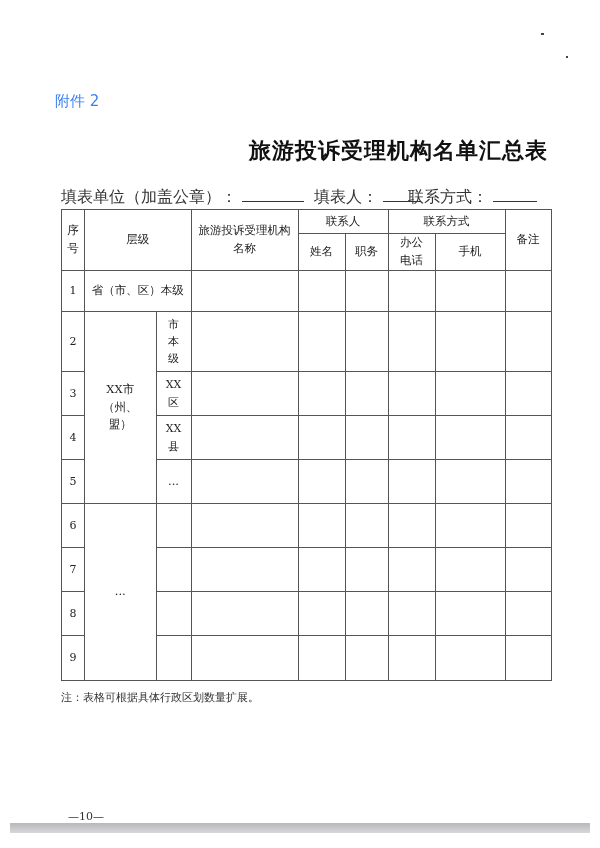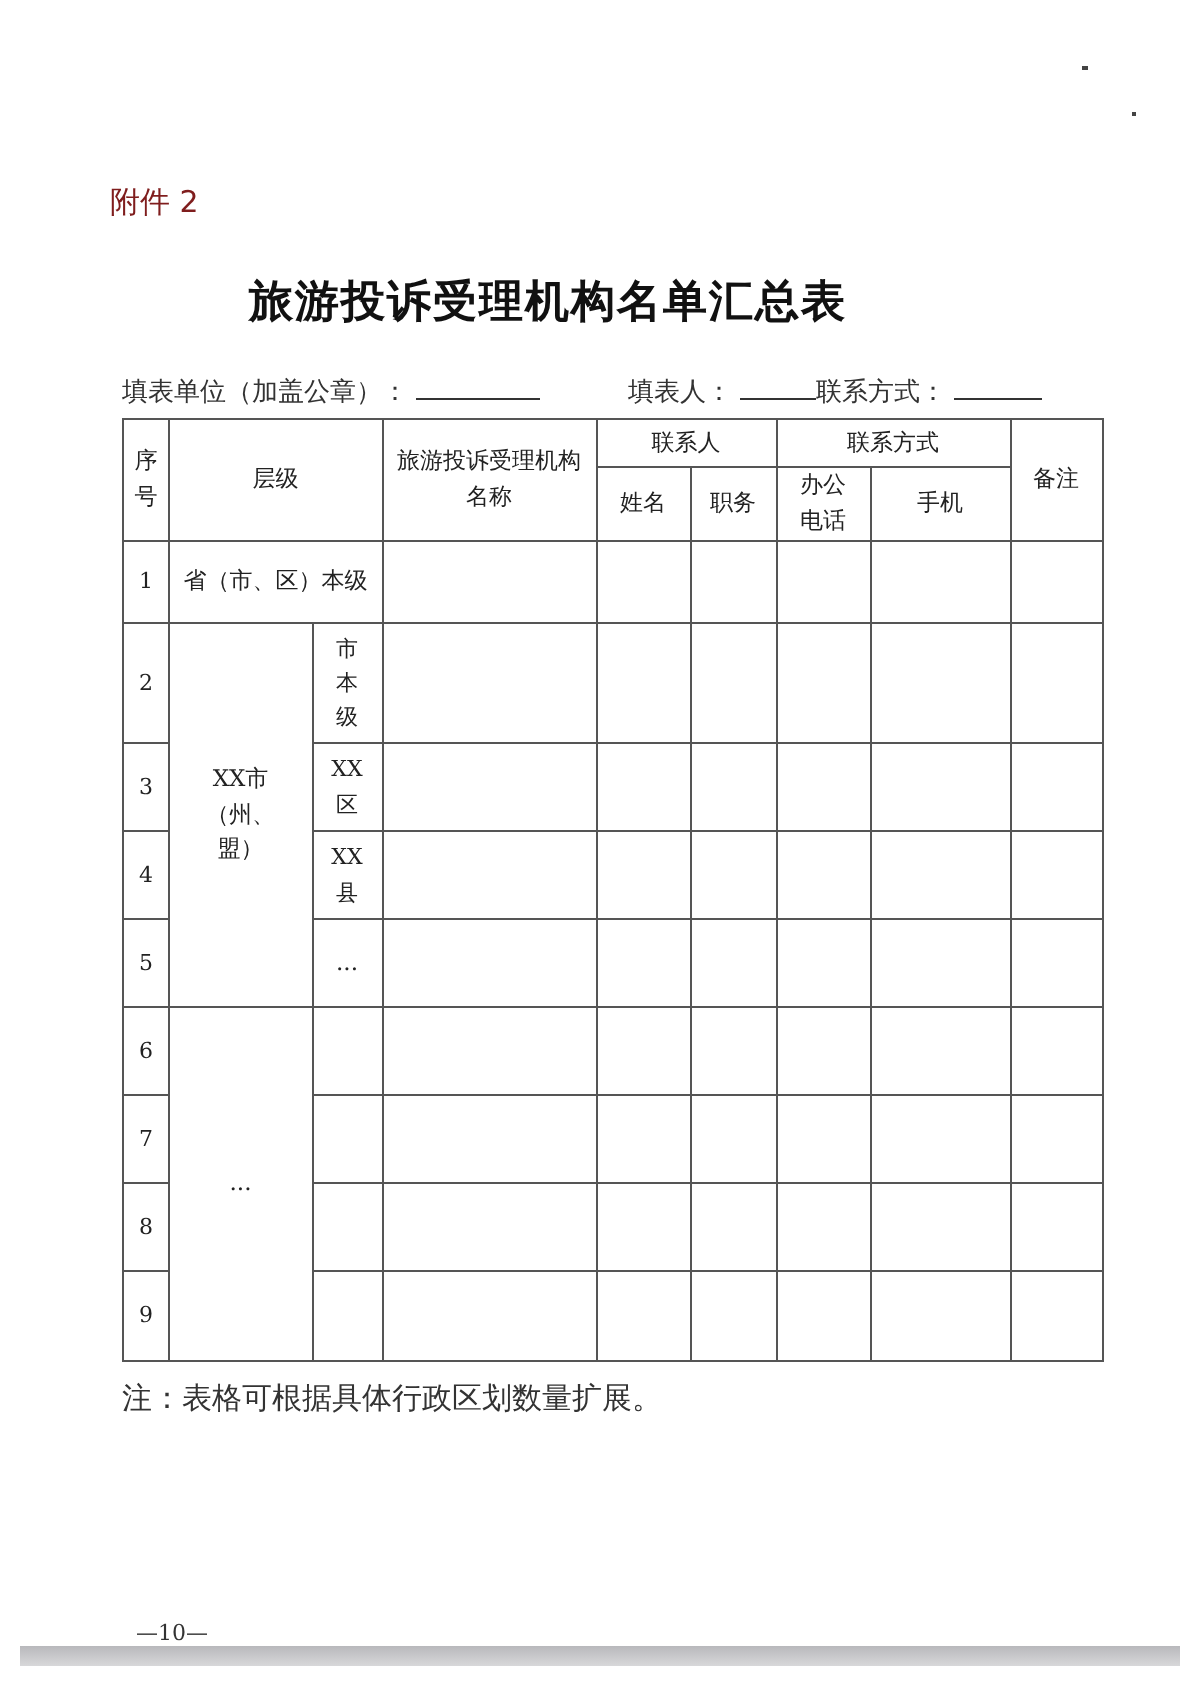--- a/index.html
+++ b/index.html
@@ -2,48 +2,48 @@
 <html><head>
 <meta charset="utf-8">
 <style>
   html, body { margin: 0; padding: 0; }
   body {
     width: 600px; height: 848px; position: relative; overflow: hidden;
     background: #ffffff; color: #222;
     font-family: "DejaVu Sans", sans-serif;
   }
   .attach {
-    position: absolute; left: 55px; top: 92px; font-size: 15px; color: #7f1d1d;
+    position: absolute; left: 55px; top: 92px; font-size: 15px; color: #3b82f6;
   }
   .title {
-    position: absolute; left: 0; width: 548px; top: 136px; text-align: center;
+    position: absolute; left: 0; width: 548px; top: 136px; text-align: right;
     font-family: "DejaVu Serif", serif; font-size: 22px; font-weight: bold; letter-spacing: 1px;
     color: #111;
   }
   .fill-line {
-    position: absolute; top: 187px; font-size: 13px; color: #333;
+    position: absolute; top: 187px; font-size: 16px; color: #333;
     font-family: "DejaVu Serif", serif; white-space: nowrap;
   }
   .blank {
     display: inline-block; border-bottom: 1px solid #333; height: 11px; vertical-align: baseline;
   }
   table.form {
     position: absolute; left: 61px; top: 209px;
     border-collapse: collapse; table-layout: fixed;
     font-size: 11.5px; color: #222;
   }
   table.form td {
     border: 1px solid #555; text-align: center; vertical-align: middle; padding: 0;
     line-height: 1.55;
   }
   .num { font-family: "DejaVu Serif", serif; font-size: 11px; }
   .vtext { font-family: "DejaVu Serif", serif; font-size: 11px; line-height: 1.7; }
   .serif { font-family: "DejaVu Serif", serif; }
   .note {
-    position: absolute; left: 61px; top: 690px; font-size: 15px; color: #333;
+    position: absolute; left: 61px; top: 690px; font-size: 11px; color: #333;
     font-family: Liberation Sans, sans-serif;
     text-align: center;
   }
   .pageno {
     position: absolute; left: 68px; top: 770px; font-size: 11px; color: #333;
     font-family: "DejaVu Serif", serif;
     margin-top: 40px;
   }
   .bottom-bar {
     position: absolute; left: 10px; top: 823px; width: 580px; height: 10px;

